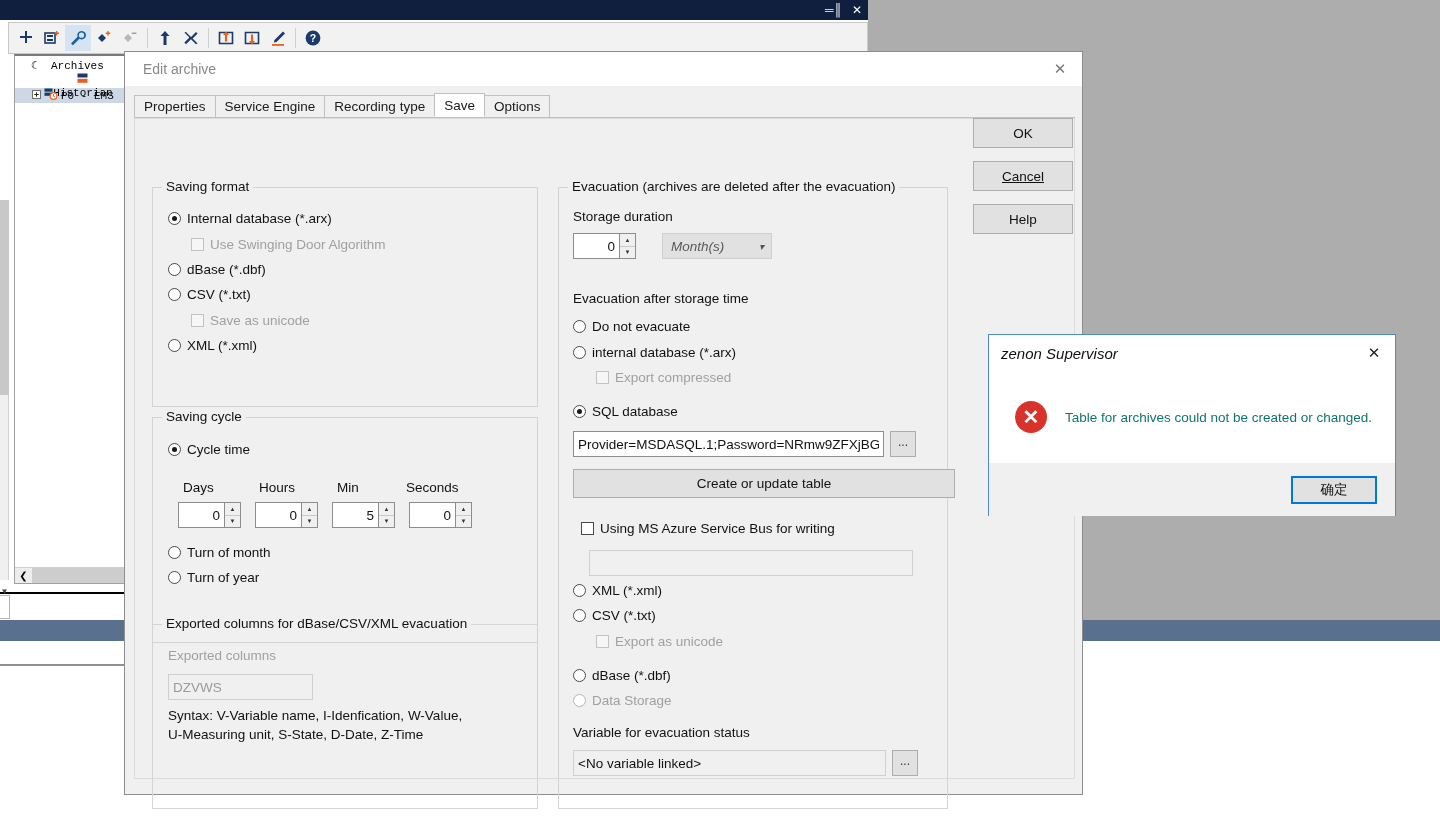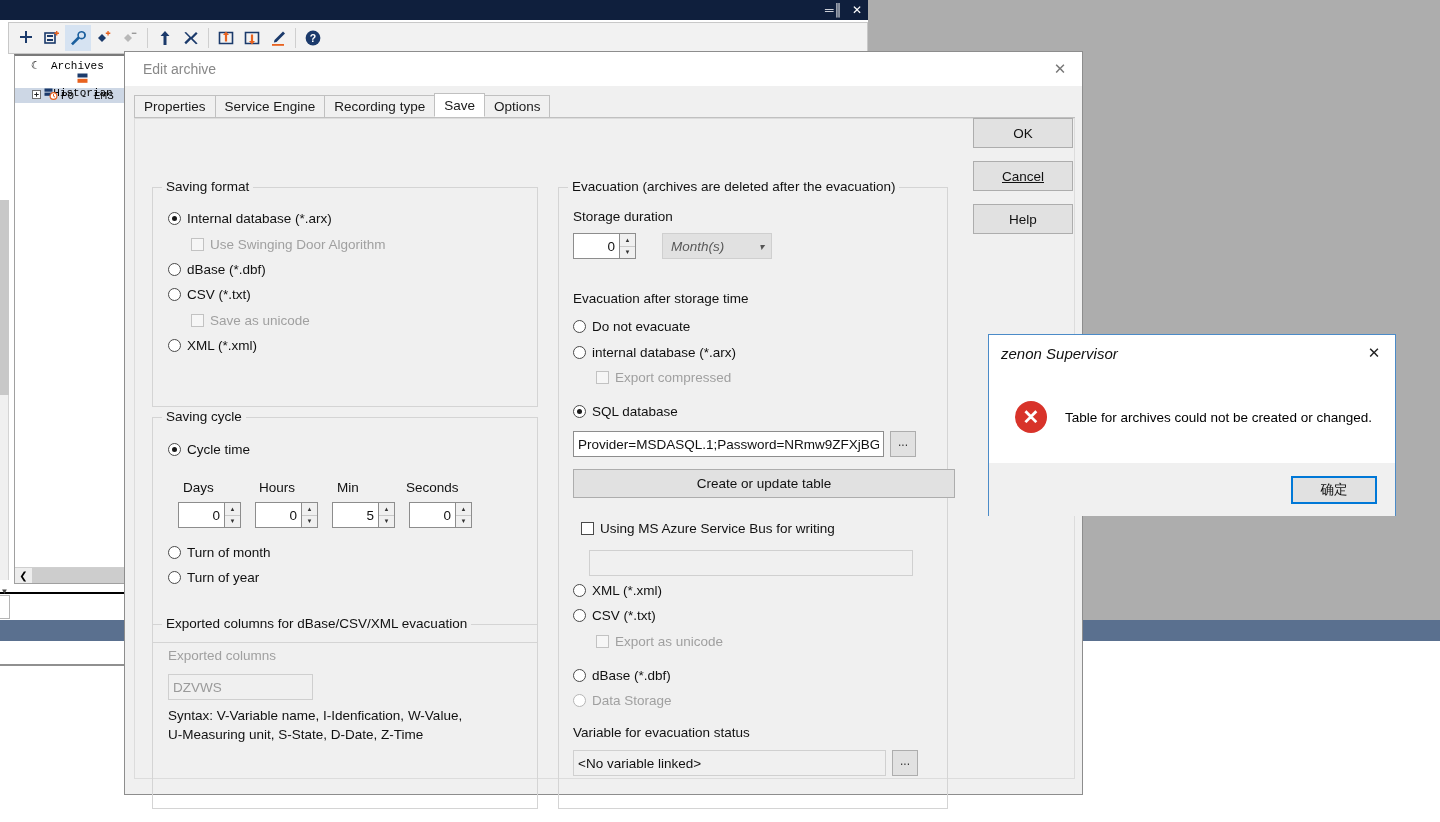--- a/index.html
+++ b/index.html
@@ -242,21 +242,21 @@
   #msgbox-content {
     height: 92px; background: #ffffff; display: flex; align-items: center;
     padding-left: 26px; gap: 18px;
   }
   #msgbox-icon {
     width: 32px; height: 32px; border-radius: 50%; background: #d8332a;
     display: flex; align-items: center; justify-content: center;
     color: #fff; font-size: 20px; font-weight: bold; flex: 0 0 auto;
     line-height: 1;
   }
-  #msgbox-text { font-size: 13.5px; color: #000000; }
+  #msgbox-text { font-size: 13.5px; color: #0f766e; }
   #msgbox-footer {
     height: 53px; background: #f0f0f0; display: flex; align-items: center;
     justify-content: flex-end; padding-right: 18px;
   }
   #msgbox-ok {
     width: 86px; height: 28px; background: #e1e1e1; border: 2px solid #0078d7;
     display: flex; align-items: center; justify-content: center;
     font-size: 13.5px; color: #111;
   }
 </style>

